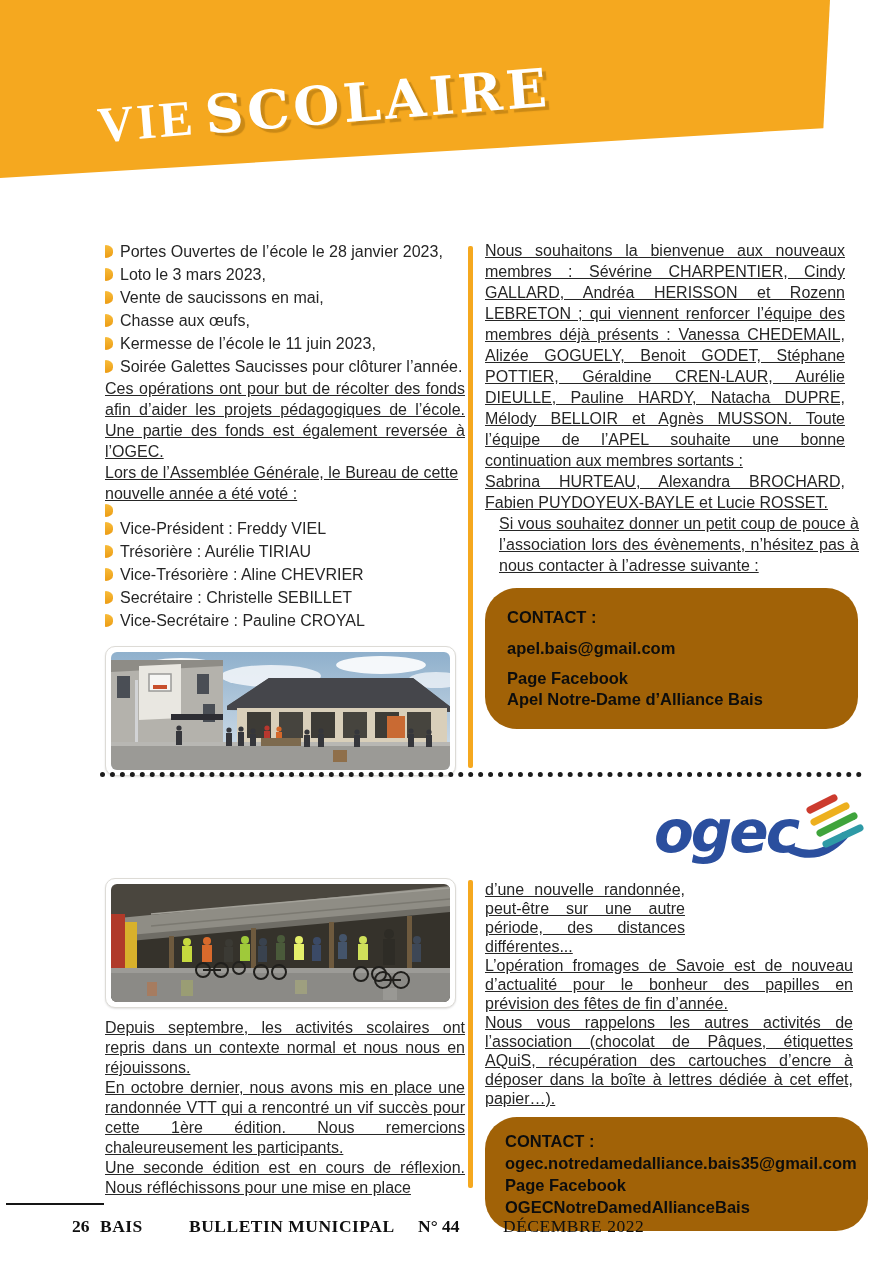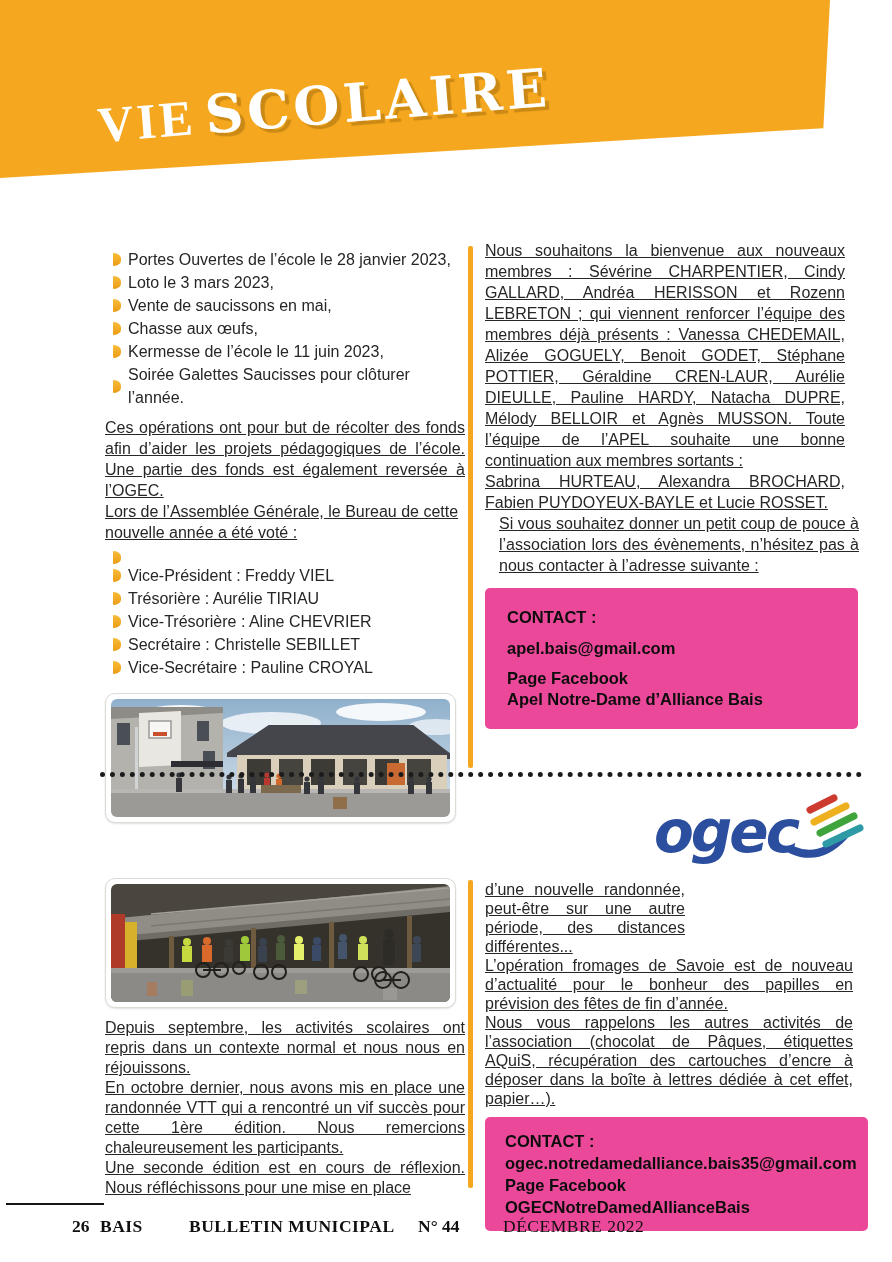--- a/index.html
+++ b/index.html
@@ -16,35 +16,35 @@
                 margin-left:10px;text-shadow:4px 4px 1px rgba(150,100,10,.45);}
 
   
   .col{position:absolute;width:360px;font-size:16px;line-height:21px;text-align:justify;}
   .apel-left{left:105px;top:240px;}
   .apel-right{left:485px;top:240px;width:373px;}
   .ogec-left{left:105px;top:878px;line-height:20px;}
   .ogec-right{left:485px;top:880px;width:376px;line-height:19px;}
   .col p{margin:0;text-decoration:underline;}
 
-  ul.blist{list-style:none;margin:8px;padding:0;}
+  ul.blist{list-style:none;margin:0;padding:0;}
   ul.blist li{display:flex;align-items:baseline;line-height:23px;text-align:left;}
   .bullet{flex:0 0 auto;display:inline-block;width:8px;height:13px;margin-right:7px;
           align-self:center;background:linear-gradient(180deg,#f8bc3a,#ec9c14);
           border-radius:1px 9px 9px 1px / 1px 7px 7px 1px;}
 
   
   .photo{position:relative;width:351px;background:#fff;border:1px solid #dddbd6;border-radius:10px;
          padding:5px;box-sizing:border-box;box-shadow:0 1px 2px rgba(0,0,0,.12);}
   .photo svg{display:block;width:339px;height:118px;border-radius:6px;}
   .photo-apel{margin-top:14px;}
   .photo-ogec{margin:0 0 10px 0;}
 
   
-  .contact-box{background:#ec4899;border-radius:5px;color:#0d0d0d;font-weight:bold;
+  .contact-box{background:#a16207;border-radius:32px;color:#0d0d0d;font-weight:bold;
                text-align:left;box-sizing:border-box;}
   .contact-apel{margin-top:12px;width:373px;padding:19px 22px;font-size:16.5px;line-height:21px;}
   .contact-apel .c-head{margin-bottom:10px;}
   .contact-apel .c-email{margin-bottom:9px;}
   .contact-ogec{margin-top:9px;width:383px;padding:13px 20px;font-size:16.5px;line-height:22px;}
 
   
   .dotted-sep{position:absolute;left:100px;top:772px;width:762px;height:0;
               border-top:5px dotted #1b1b1b;}
   .col-rule{position:absolute;left:468px;width:5px;background:#F5A81F;border-radius:2px;}

